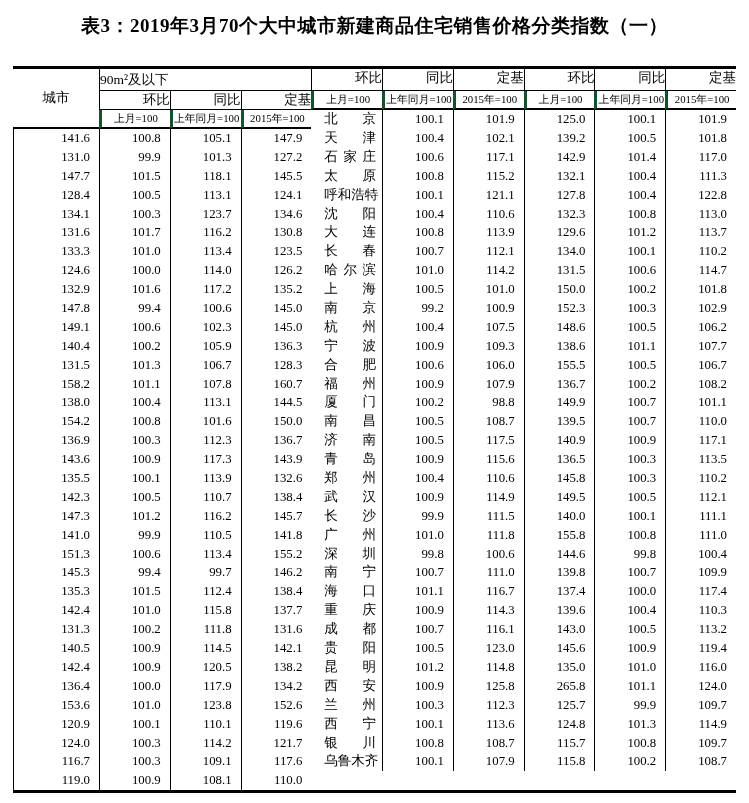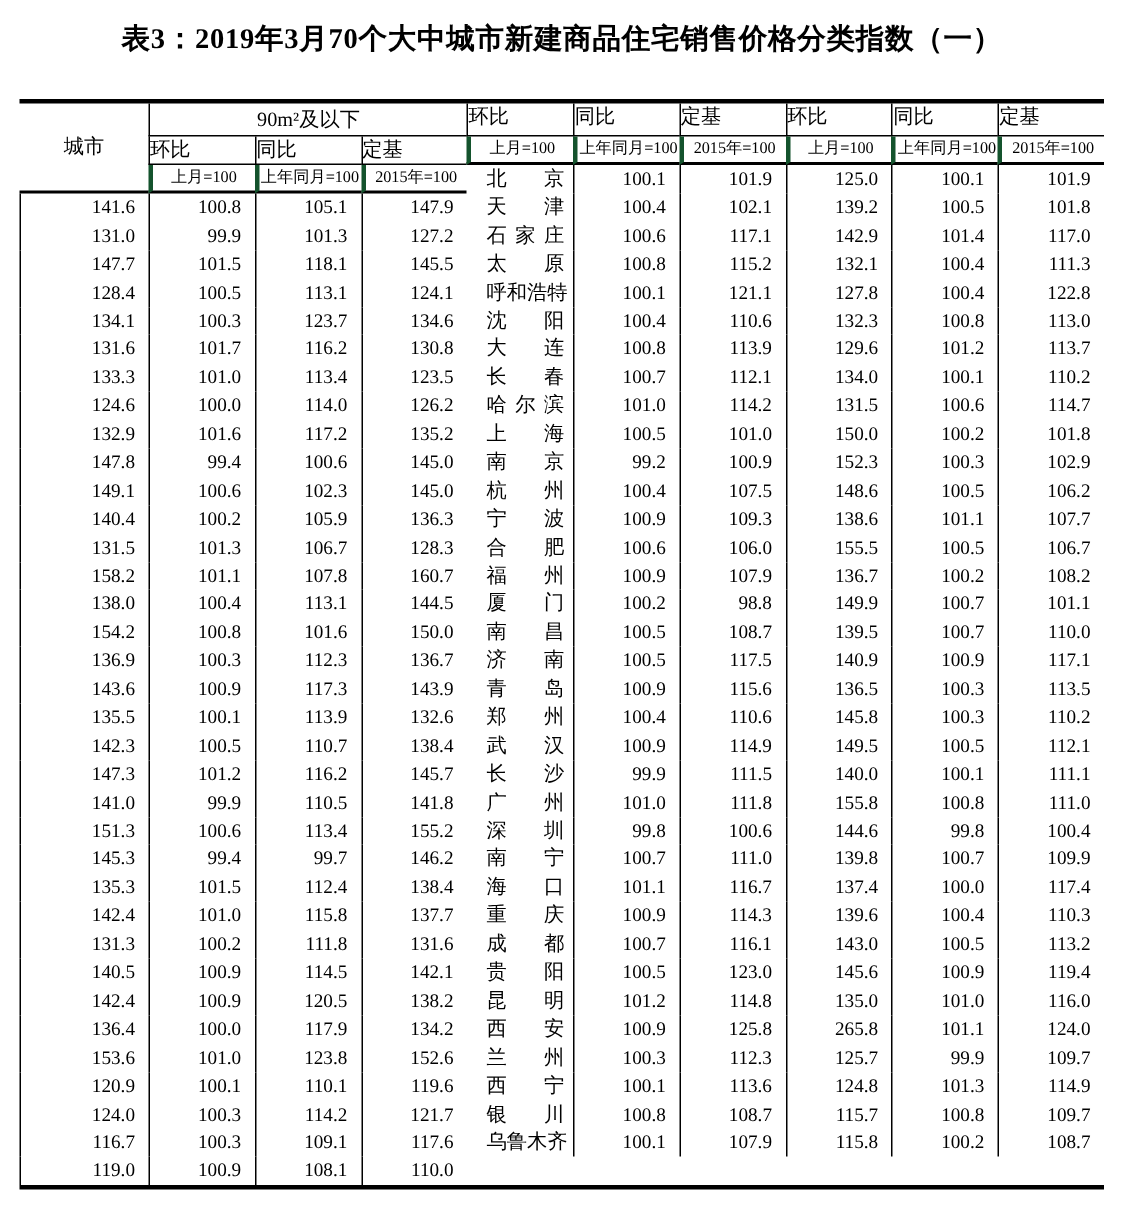--- a/index.html
+++ b/index.html
@@ -36,29 +36,28 @@
     display: flex;
     align-items: center;
     justify-content: center;
     border-bottom: 2px solid #000;
     font-size: 13.5px;
   }
   .h-group {
     grid-column: span 3;
     border-left: 1px solid #000;
     border-bottom: 1px solid #000;
-    text-align: center;
     font-size: 13.5px;
     line-height: 21px;
     overflow: hidden;
   }
   .h-measure {
     border-left: 1px solid #000;
     border-bottom: 1px solid #000;
-    text-align: left;
+    text-align: right;
     font-size: 13.5px;
     line-height: 18px;
     overflow: hidden;
   }
   .h-base {
     border-left: 3px solid #14532d;
     border-bottom: 2px solid #000;
     text-align: center;
     font-size: 10.8px;
     line-height: 17px;

